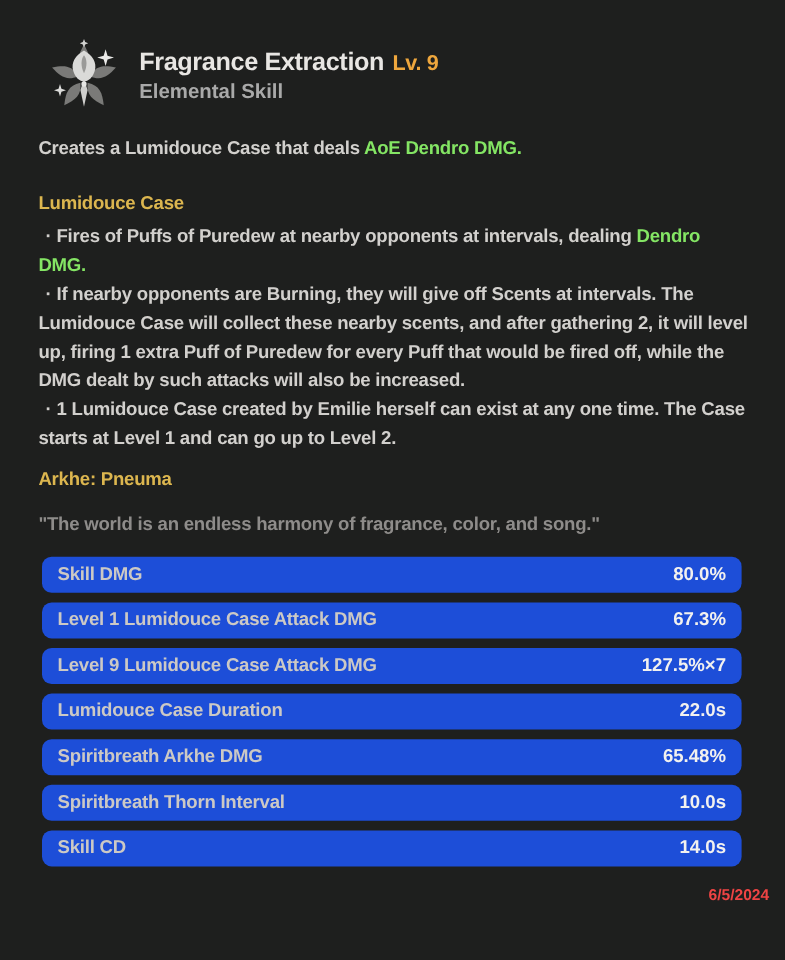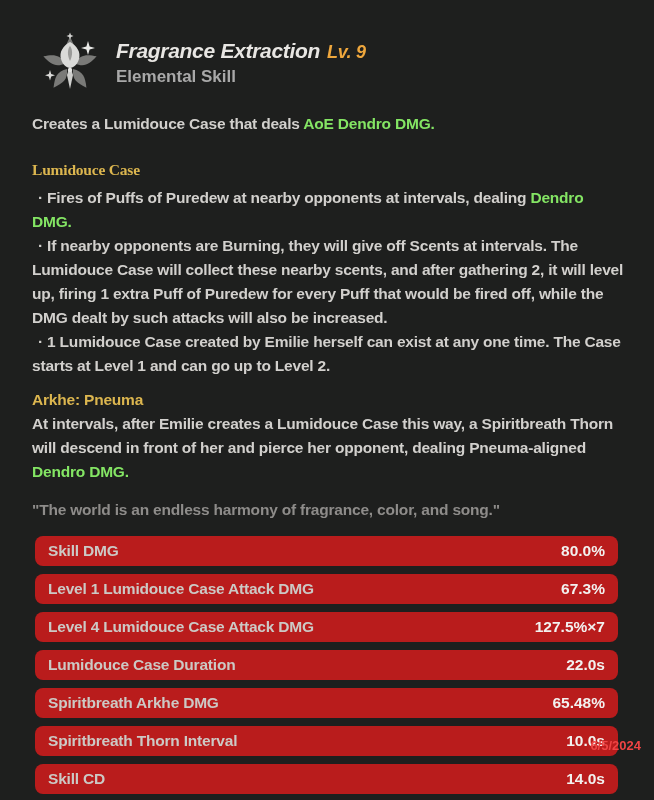--- a/index.html
+++ b/index.html
@@ -10,40 +10,40 @@
     font-weight:700;
     color:#d2d0cd;
     overflow:hidden;
   }
   .page { position:relative; width:654px; height:800px; padding:30px 32px 0 32px; box-sizing:border-box; }
 
   
   .header { display:flex; align-items:center; gap:18px; padding-left:10px; height:66px; }
   .icon-box { width:56px; height:64px; flex:0 0 auto; }
   .title-col { display:flex; flex-direction:column; }
-  .title-line { font-size:21px; line-height:26px; color:#e8e6e3; letter-spacing:-0.3px;font-style:italic; }
+  .title-line { font-size:21px; line-height:26px; color:#e8e6e3; letter-spacing:-0.3px; }
   .level { color:#efa73d; font-size:18px; margin-left:7px; }
   .subtitle { font-size:17px; line-height:22px; color:#a9a9a9; margin-top:1px; }
 
   
   .text { width:592px; font-size:15.5px; line-height:24px; letter-spacing:-0.2px; }
   .text p { margin:0; }
   .intro { margin-top:16px !important; }
   .gold { color:#dcb64f; }
   .green { color:#84e564; }
-  .heading1 { margin-top:22px !important;font-family:Liberation Serif, serif; }
+  .heading1 { margin-top:22px !important; }
   .bullets { margin-top:4px; }
   .bullet { text-indent:6px; }
   .heading2 { margin-top:10px !important; }
   .quote { margin-top:14px !important; color:#8e8c8a; }
 
   
   .stats { margin:14px 0 0 3px; width:583px; display:flex; flex-direction:column; gap:8px; }
   .row {
-    background:#b91c1c; border-radius:8px; height:30px;
+    background:#1d4ed8; border-radius:8px; height:30px;
     display:flex; align-items:center; justify-content:space-between;
     padding:0 13px; box-sizing:border-box;
   }
   .row-label { color:#ccc9c5; font-size:15.5px; letter-spacing:-0.2px; }
   .row-value { color:#f2f1ef; font-size:15.5px; }
 
   .date { position:absolute; right:13px; top:738px; font-size:13px; color:#ef4444; }
 </style>
 </head>
 <body>
@@ -86,36 +86,35 @@
 
     <p class="gold heading1">Lumidouce Case</p>
 
     <div class="bullets">
       <p class="bullet"><span>· Fires of Puffs of Puredew at nearby opponents at intervals, dealing </span><span class="green">Dendro DMG.</span></p>
       <p class="bullet">· If nearby opponents are Burning, they will give off Scents at intervals. The Lumidouce Case will collect these nearby scents, and after gathering 2, it will level up, firing 1 extra Puff of Puredew for every Puff that would be fired off, while the DMG dealt by such attacks will also be increased.</p>
       <p class="bullet">· 1 Lumidouce Case created by Emilie herself can exist at any one time. The Case starts at Level 1 and can go up to Level 2.</p>
     </div>
 
     <p class="gold heading2">Arkhe: Pneuma</p>
-    <p class="arkhe"><span>At intervals, after Emilie creates a Lumidouce Case this way, a Spiritbreath Thorn will descend in front of her and pierce her opponent, dealing Pneuma-aligned </span><span class="green">Dendro DMG.</span></p>
 
     <p class="quote">"The world is an endless harmony of fragrance, color, and song."</p>
   </div>
 
   <div class="stats">
     <div class="row">
       <span class="row-label">Skill DMG</span>
       <span class="row-value">80.0%</span>
     </div>
     <div class="row">
       <span class="row-label">Level 1 Lumidouce Case Attack DMG</span>
       <span class="row-value">67.3%</span>
     </div>
     <div class="row">
-      <span class="row-label">Level 4 Lumidouce Case Attack DMG</span>
+      <span class="row-label">Level 9 Lumidouce Case Attack DMG</span>
       <span class="row-value">127.5%×7</span>
     </div>
     <div class="row">
       <span class="row-label">Lumidouce Case Duration</span>
       <span class="row-value">22.0s</span>
     </div>
     <div class="row">
       <span class="row-label">Spiritbreath Arkhe DMG</span>
       <span class="row-value">65.48%</span>
     </div>

